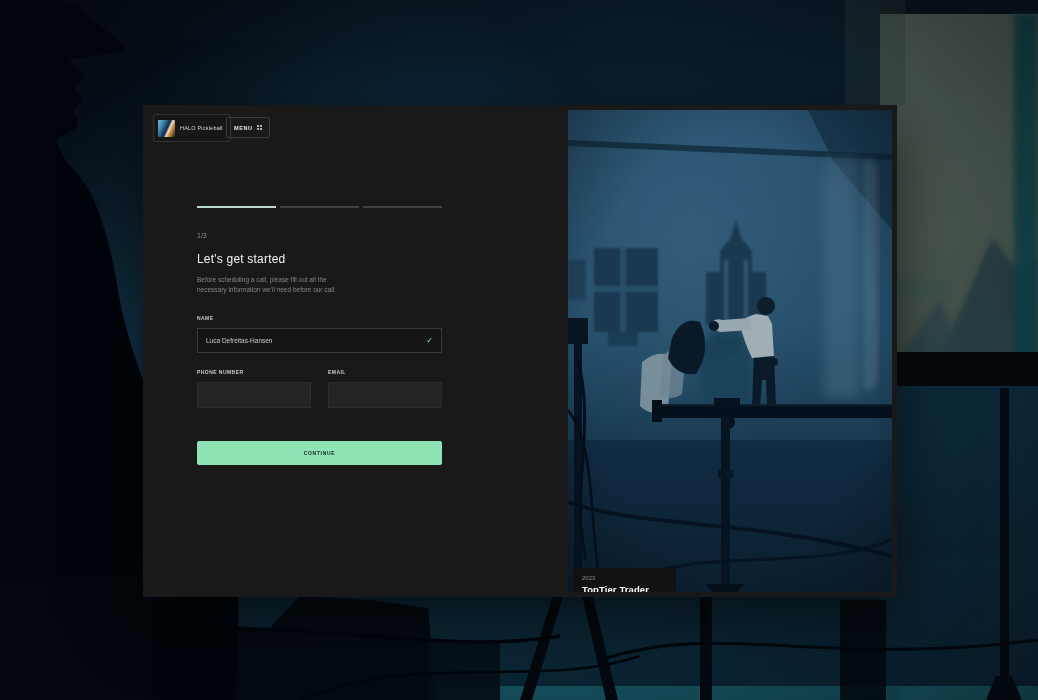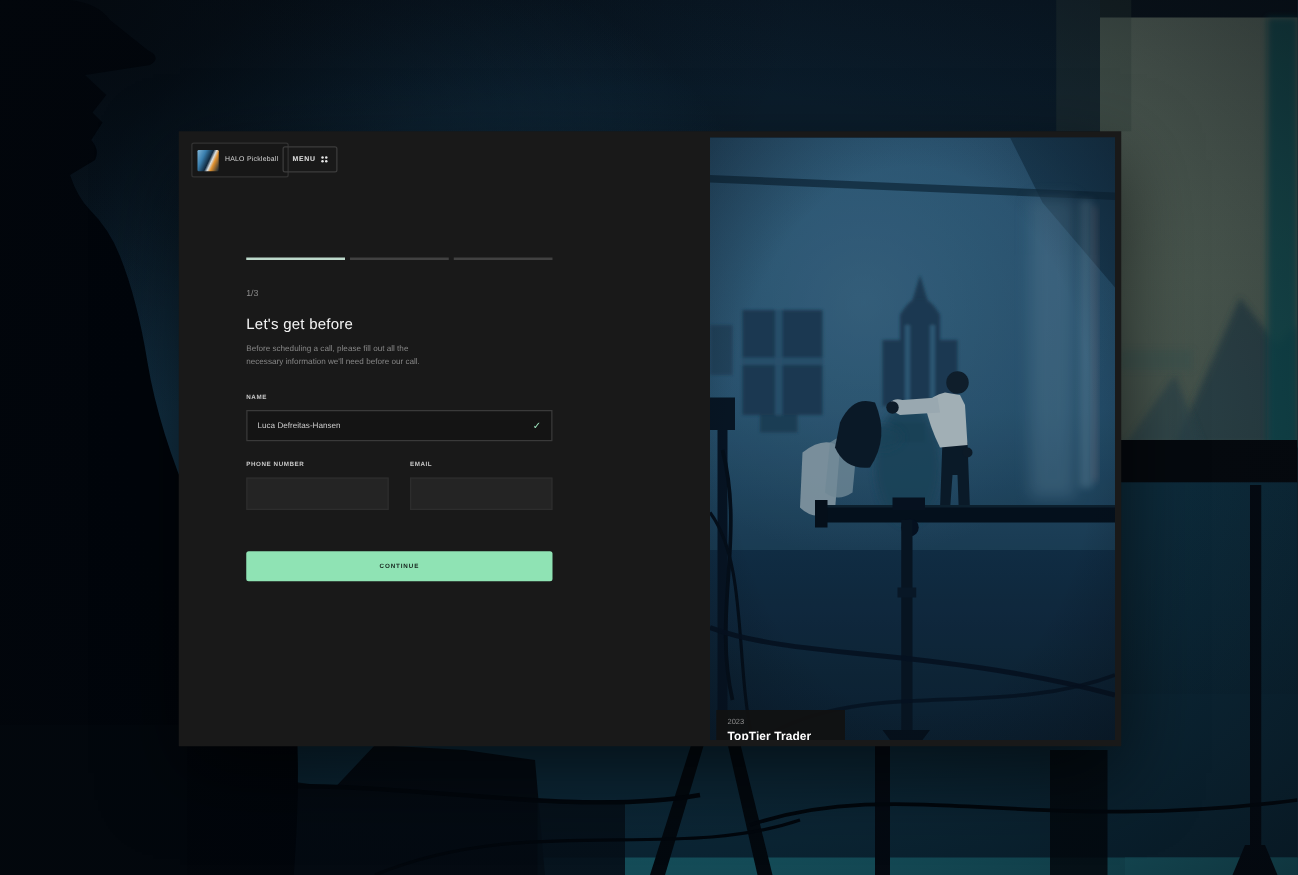--- a/index.html
+++ b/index.html
@@ -180,21 +180,21 @@
         </span>
     </button>
 
     <div class="progress">
       <div class="seg active"></div>
       <div class="seg"></div>
       <div class="seg"></div>
     </div>
 
     <div class="step-indicator">1/3</div>
-    <h1 class="wizard-title" style="margin:0;">Let's get before</h1>
+    <h1 class="wizard-title" style="margin:0;">Let's get started</h1>
     <p class="wizard-desc" style="margin:0;">Before scheduling a call, please fill out all the necessary information we'll need before our call.</p>
 
     <label class="field-label lbl-name">NAME</label>
     <div class="name-wrap">
       <input type="text" value="Luca Defreitas-Hansen" style="">
       <span class="check">✓</span>
     </div>
 
     <label class="field-label lbl-phone">PHONE NUMBER</label>
     <label class="field-label lbl-email">EMAIL</label>

